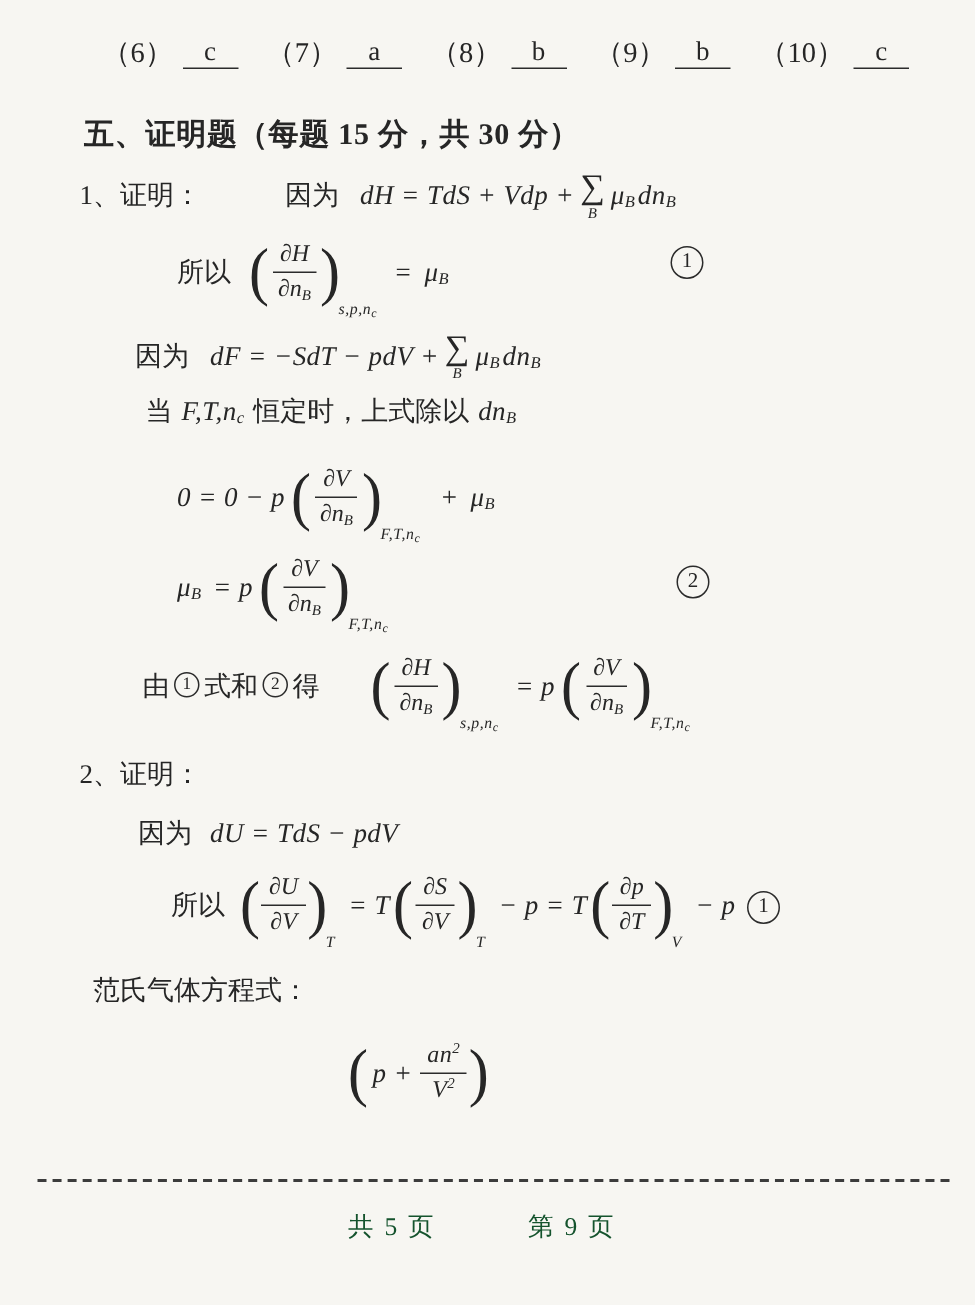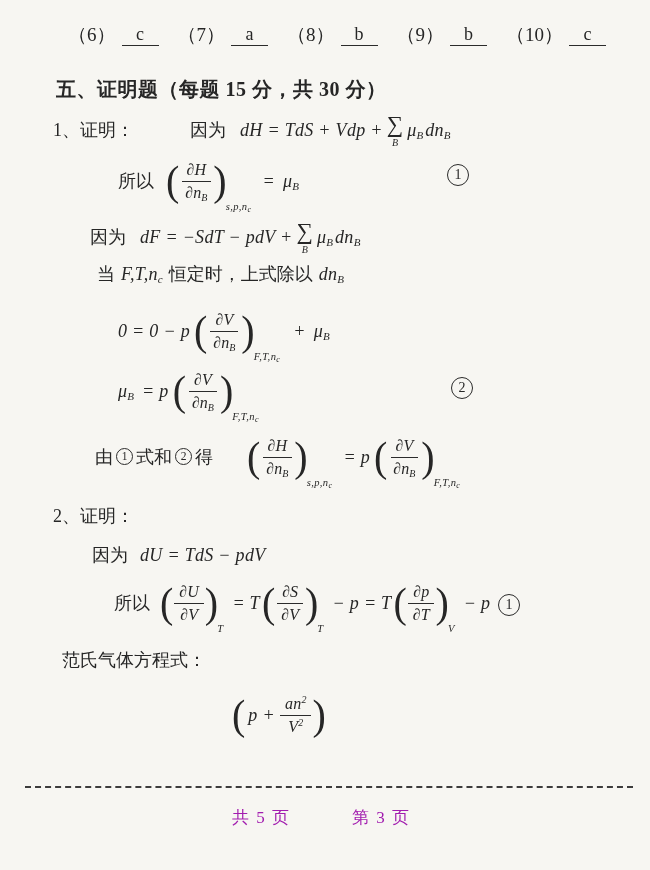--- a/index.html
+++ b/index.html
@@ -36,21 +36,21 @@
   .c2 { font-size: 8px; position: relative; top: 2px; }
   .sum { display: inline-flex; flex-direction: column; align-items: center; margin: 0 4px; }
   .sum-s { font-size: 23px; line-height: 1; font-style: normal; }
   .sum-b { font-size: 10px; font-style: italic; line-height: 1; margin-top: 2px; }
   .ctag { position: absolute; width: 22px; height: 22px; border: 1.5px solid #2b2b2b; border-radius: 50%;
           display: flex; align-items: center; justify-content: center; font-size: 14px; color: #262626; }
   .ctag-s { display: inline-flex; width: 17px; height: 17px; border: 1.3px solid #2b2b2b; border-radius: 50%;
             align-items: center; justify-content: center; font-size: 11.5px; margin: 0 3px;
             position: relative; top: -1px; font-style: normal; }
   .dash { position: absolute; height: 0; border-top: 2.6px dashed #3c3c3c; }
-  .footer-text { position: absolute; font-size: 17px; letter-spacing: 1.5px; color: #a21caf; }
+  .footer-text { position: absolute; font-size: 17px; letter-spacing: 1.5px; color: #14532d; }
 </style>
 </head>
 <body>
 
 <div class="page">
 
   <div class="row" style="top:22px;left:68px;">
     <span class="anum">（6）</span>
     <span class="ansu">c</span>
     <span class="anum">（7）</span>
@@ -243,15 +243,15 @@
     <span class="frac">
       <span class="frt"><span class="mi" style="font-size:16px;">an</span><span class="me">2</span></span>
       <span class="frb"><span class="mi" style="font-size:16px;">V</span><span class="me">2</span></span>
     </span>
     <span class="bp">)</span>
   </div>
 
   <div class="dash" style="top:786px;left:25px;width:608px;"></div>
 
   <div class="footer-text" style="top:806px;left:232px;">共 5 页</div>
-  <div class="footer-text" style="top:806px;left:352px;">第 3 页</div>
+  <div class="footer-text" style="top:806px;left:352px;">第 9 页</div>
 
 </div>
 
 </body></html>

